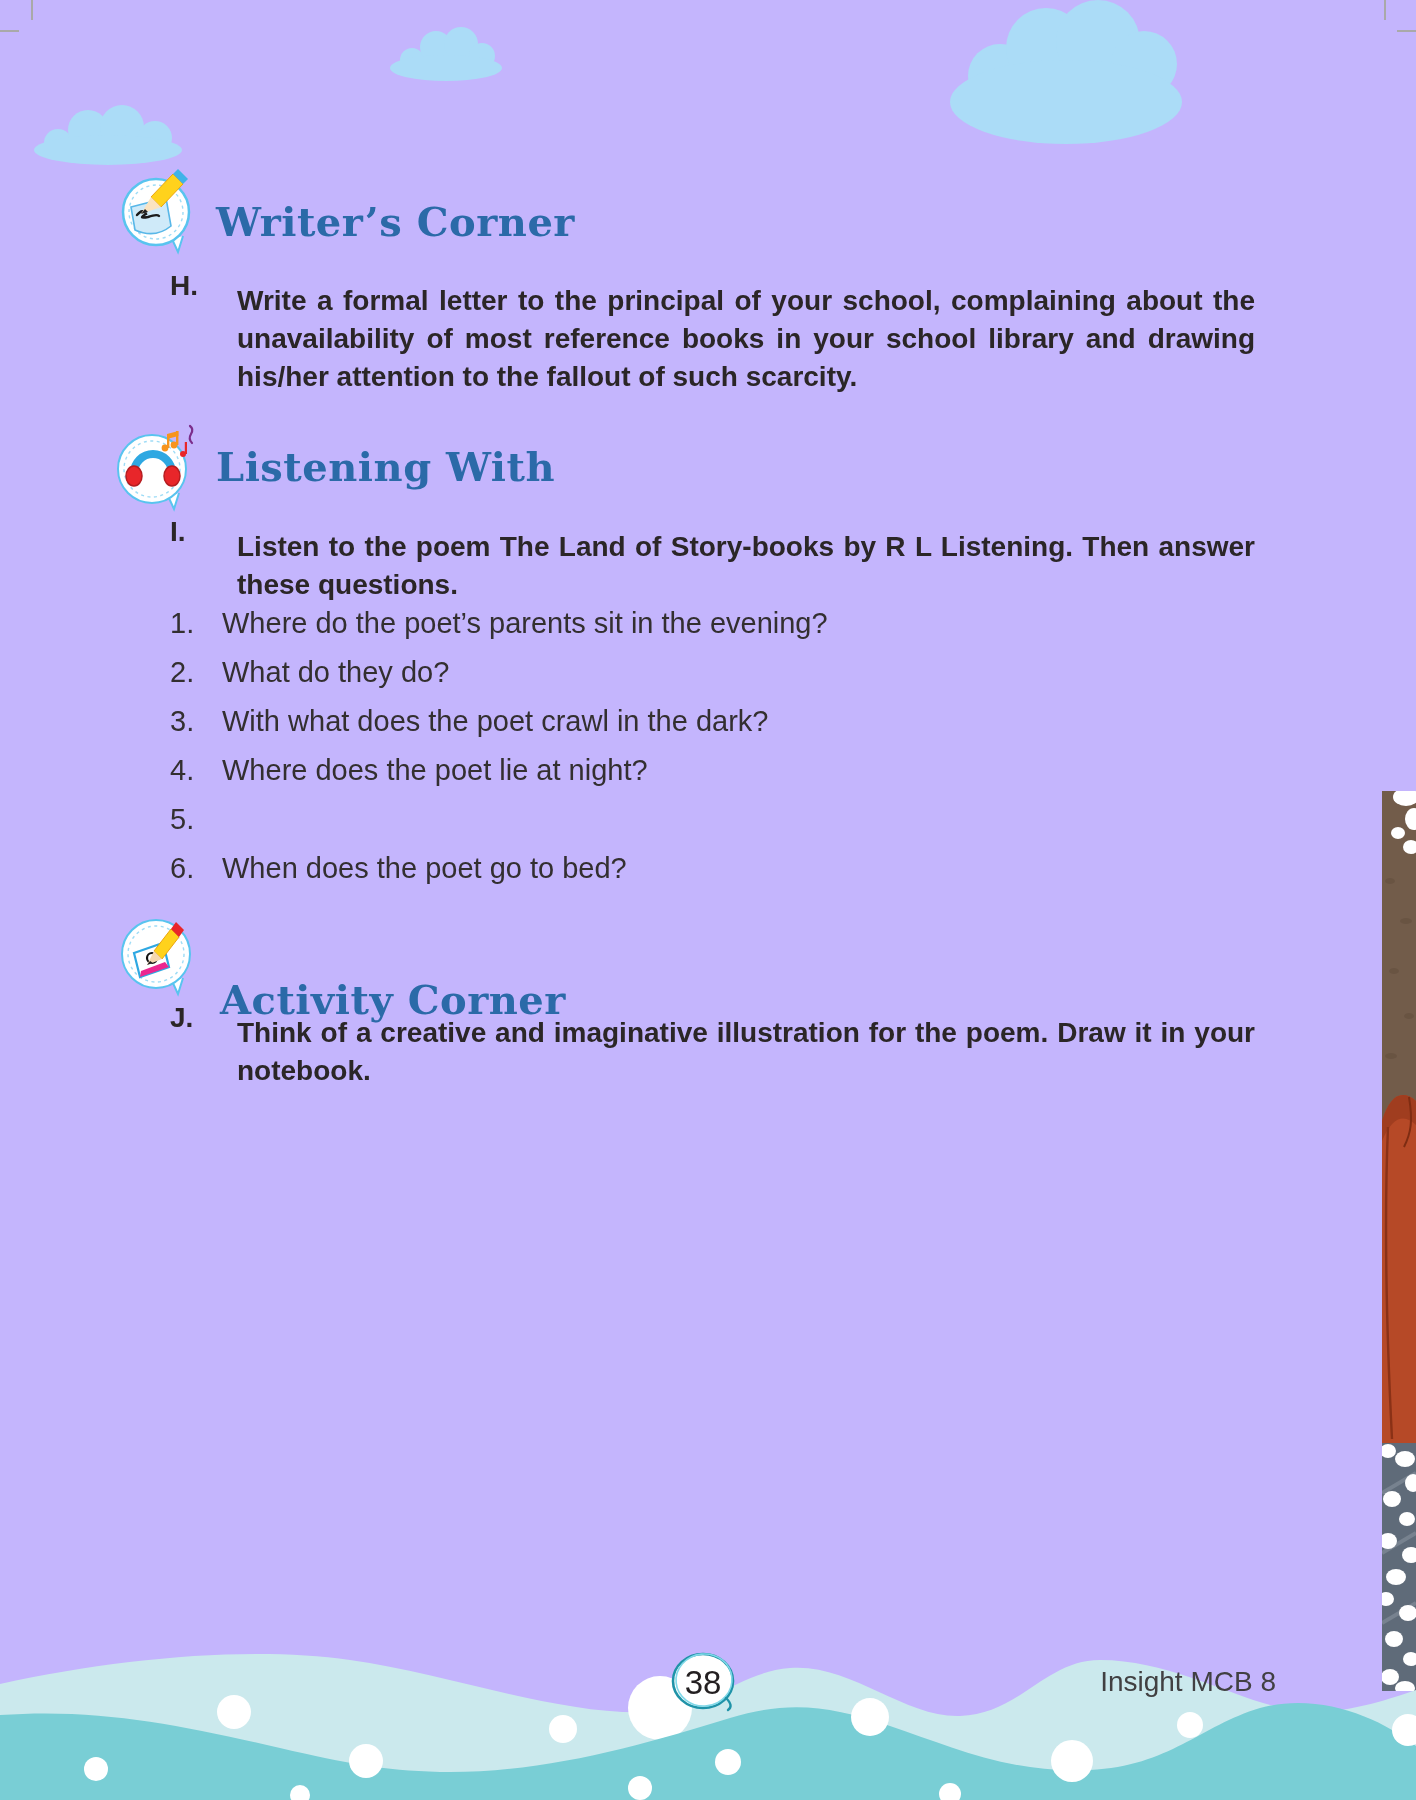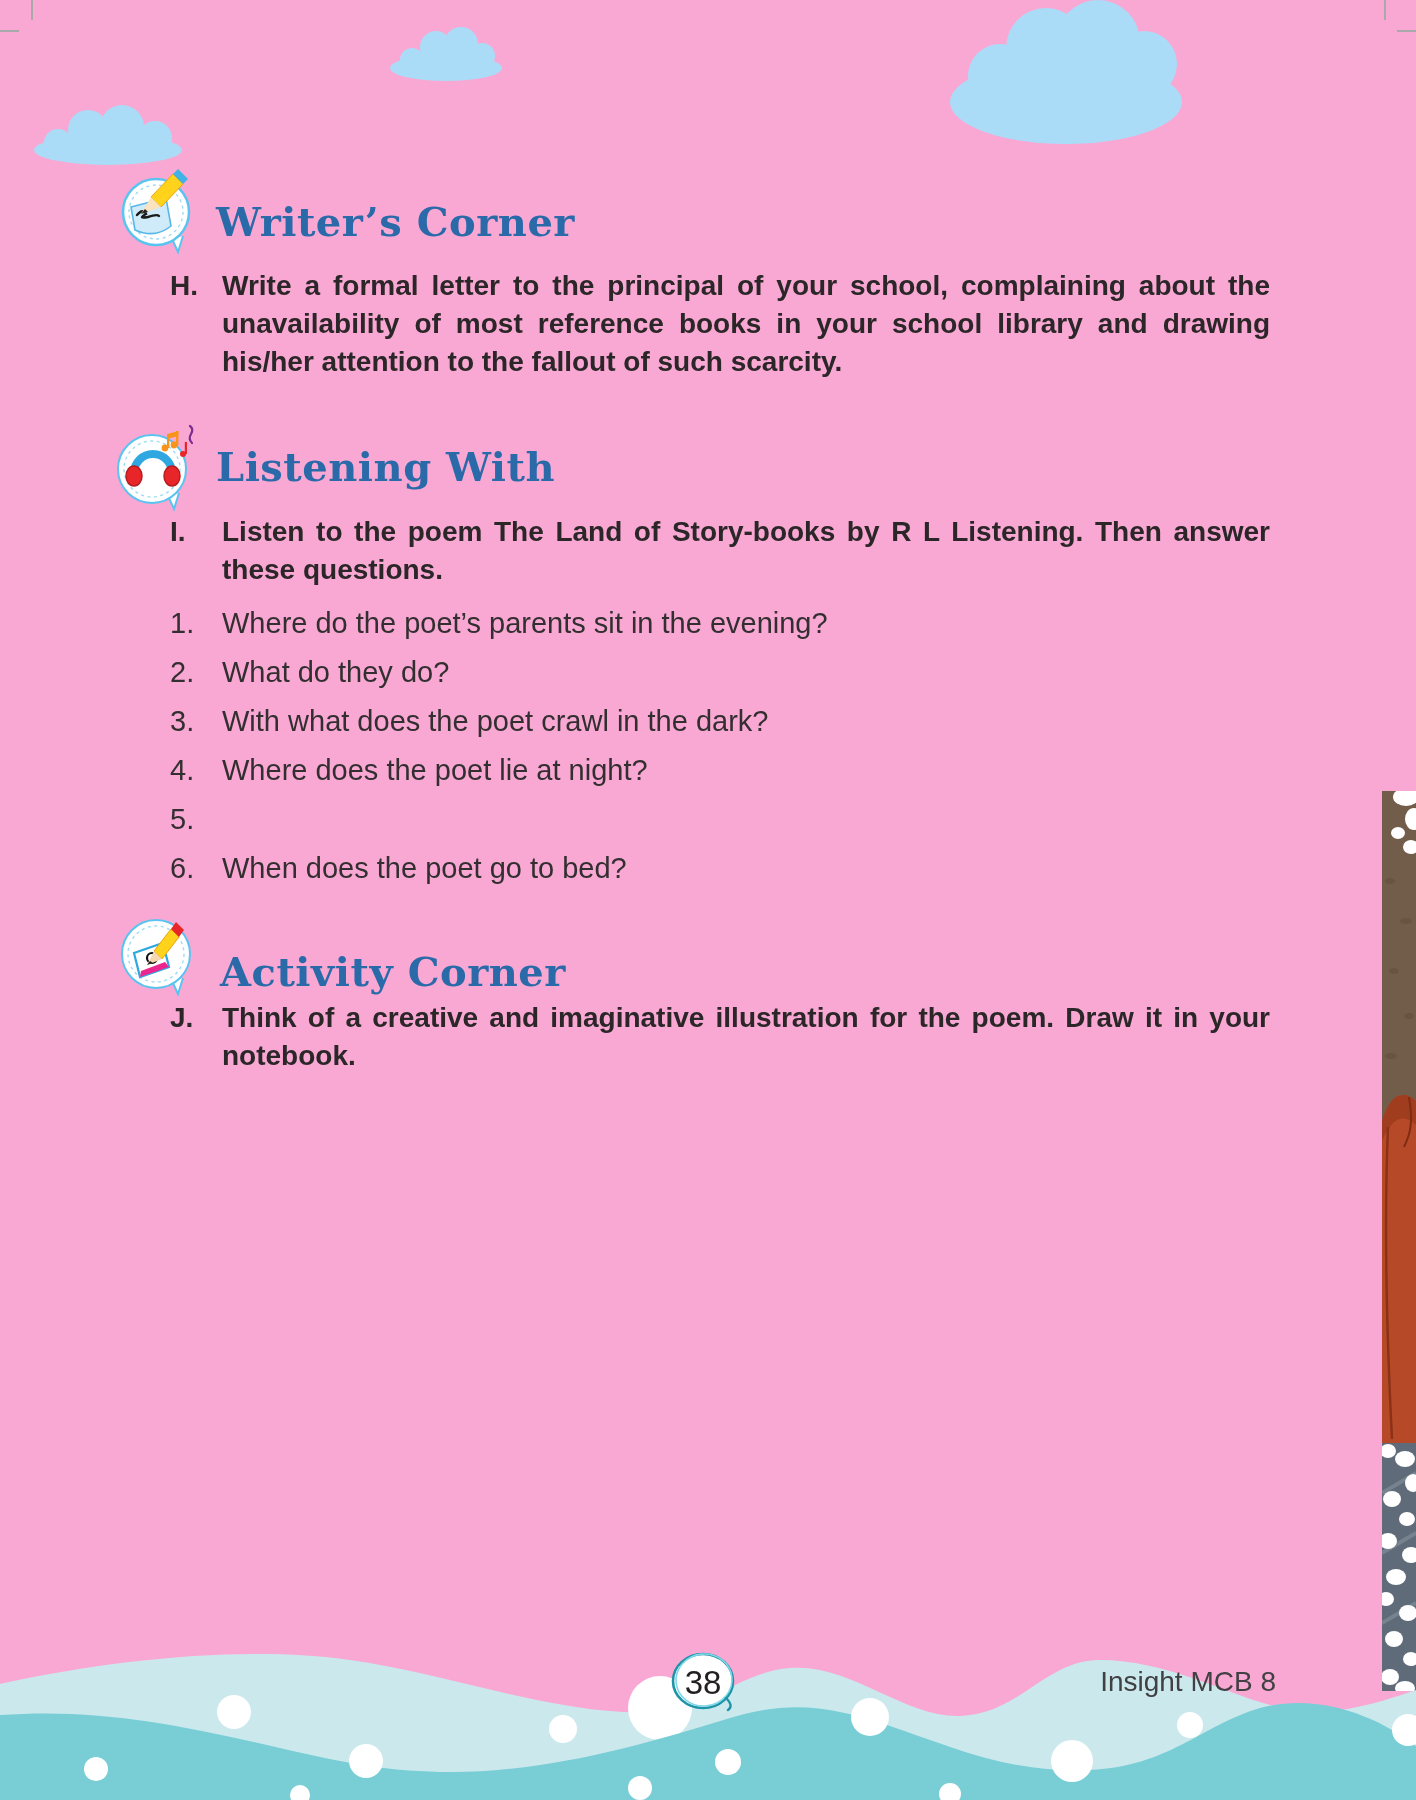--- a/index.html
+++ b/index.html
@@ -1,27 +1,27 @@
 <!DOCTYPE html>
 <html><head>
 <meta charset="utf-8">
 <style>
   html,body{margin:0;padding:0;background:#ffffff;}
   .page{
-    position:relative;width:1416px;height:1800px;background:#f9a8d4;overflow:hidden;
+    position:relative;width:1416px;height:1800px;background:#c4b5fd;overflow:hidden;
     font-family:"Liberation Sans",sans-serif;color:#2b2627;
   }
   .abs{position:absolute;}
   .heading-title{
     font-family:"DejaVu Serif",serif;font-weight:bold;font-size:40px;color:#2b6aa8;
     white-space:nowrap;letter-spacing:.5px;
   }
   .exercise{position:absolute;left:170px;width:1100px;display:flex;font-size:28px;line-height:38px;font-weight:bold;}
   .exercise .marker{flex:0 0 52px;}
-  .exercise .partext{flex:1;margin:0;text-align:justify;}
+  .exercise .partext{flex:1;margin:15px;text-align:justify;}
   .q-list{position:absolute;left:170px;width:1100px;}
   .q-row{display:flex;font-size:29px;line-height:32px;margin-bottom:17px;font-weight:normal;color:#332f30;}
   .q-row .marker{flex:0 0 52px;}
   .footer-brand{position:absolute;right:140px;top:1666px;font-size:28px;color:#414042;}
   .badge{position:absolute;left:668px;top:1650px;width:76px;height:68px;}
   .badge-num{position:absolute;left:0;top:14px;width:70px;text-align:center;font-size:33px;color:#231f20;}
   .crop{position:absolute;background:#a9a9a9;}
 </style>
 </head>
 <body>
@@ -131,21 +131,21 @@
     <circle cx="42" cy="51" r="28" fill="none" stroke="#9edcf6" stroke-width="1.4" stroke-dasharray="3 3.5"></circle>
     <polygon points="20,50 49,40 55,64 26,74" fill="#ffffff" stroke="#2fa8e2" stroke-width="2.2"></polygon>
     <polygon points="27,68 51,59 55,64 26,74" fill="#ec268f"></polygon>
     <circle cx="38" cy="55" r="5" fill="none" stroke="#111111" stroke-width="2.2"></circle>
     <circle cx="40" cy="55" r="1.8" fill="#111111"></circle>
     <polygon points="40,48 57,26 65,34 48,56" fill="#ffd21c" stroke="#eba50e" stroke-width="1"></polygon>
     <polygon points="57,26 62,19 70,27 65,34" fill="#e8262a"></polygon>
     <polygon points="40,48 48,56 33,62" fill="#f5d7b0"></polygon>
     <polygon points="36,58 33,62 39,60" fill="#222222"></polygon>
   </svg>
-  <div class="abs heading-title" style="left:220px;top:948px;">Activity Corner</div>
+  <div class="abs heading-title" style="left:220px;top:976px;">Activity Corner</div>
 
   <div class="exercise" style="top:999px;">
     <div class="marker">J.</div>
     <p class="partext">Think of a creative and imaginative illustration for the poem. Draw it in your notebook.</p>
   </div>
 
   <svg class="abs" style="left:1382px;top:791px;" width="34" height="900" viewBox="0 0 34 900">
     <rect x="0" y="0" width="34" height="330" fill="#725c4a"></rect>
     <g fill="#665140" opacity="0.7">
       <ellipse cx="8" cy="90" rx="5" ry="3"></ellipse>

